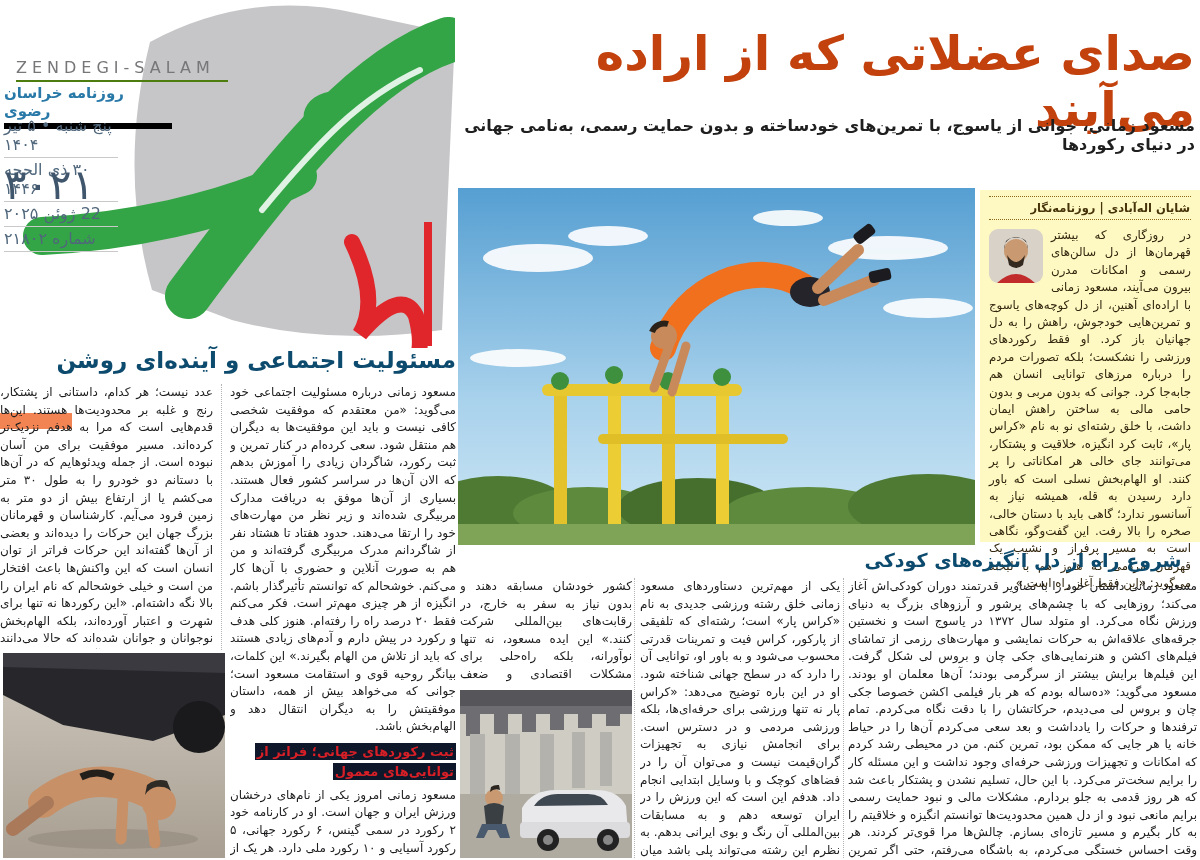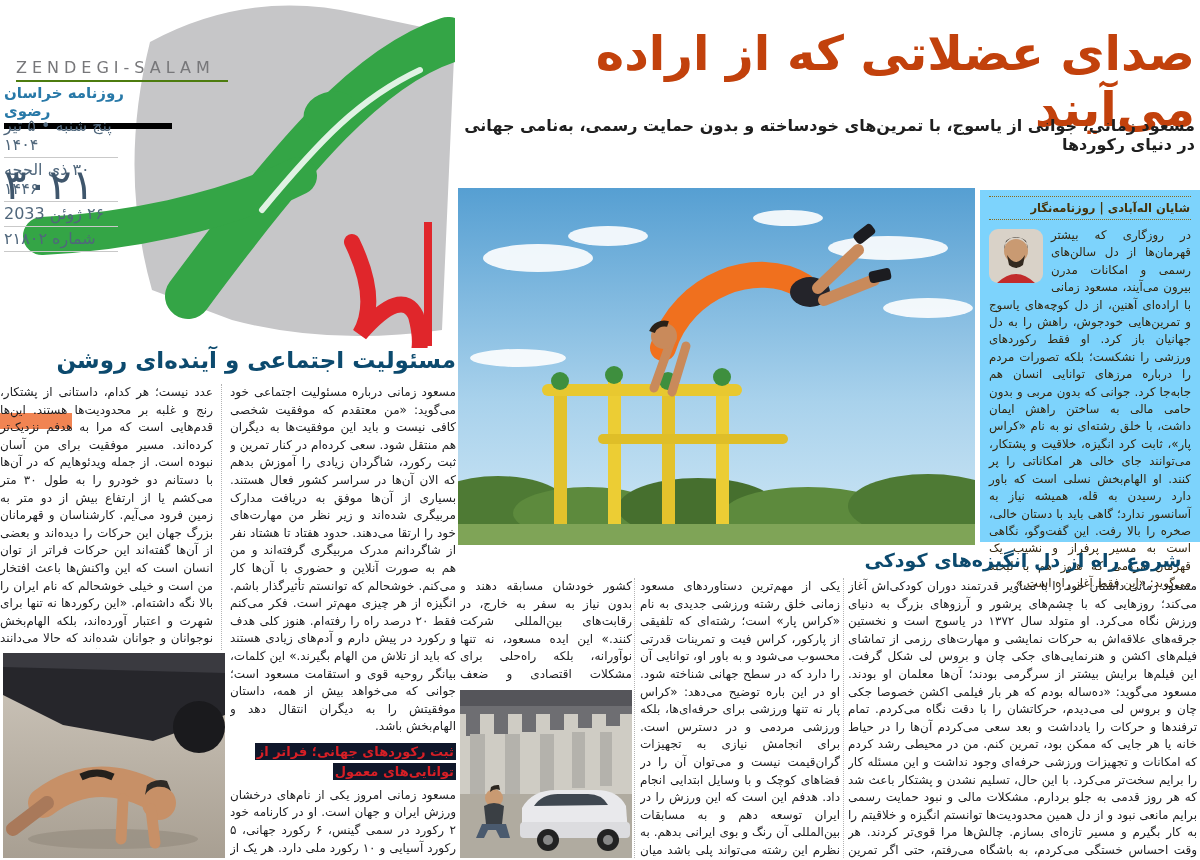--- a/index.html
+++ b/index.html
@@ -16,21 +16,21 @@
   .page-num{left:4px;top:160px;width:138px;font-size:42px;font-weight:normal;color:#3f566c;
     letter-spacing:8px;text-align:left;direction:ltr;}
   
   .lead-headline{left:455px;top:26px;width:740px;text-align:right;font-size:48px;line-height:1.16;
     font-weight:bold;color:#c2410c;letter-spacing:-1px;}
   .lead-sub{left:455px;width:740px;text-align:right;font-size:16px;font-weight:bold;color:#1f1f1f;}
   .sub1{top:116px;} .sub2{top:146px;}
   
   .photo{overflow:hidden;background:#ddd;}
   
-  .colbox{left:980px;top:190px;width:220px;height:352px;background:#7dd3fc;padding:6px 9px;box-sizing:border-box;}
+  .colbox{left:980px;top:190px;width:220px;height:352px;background:#fef9c3;padding:6px 9px;box-sizing:border-box;}
   .byline{font-size:11.5px;font-weight:bold;color:#46330a;text-align:right;
     border-top:1px dotted #8a6a1a;border-bottom:1px dotted #8a6a1a;padding:4px 1px;}
   .colbody{margin-top:7px;position:relative;}
   .avatar{float:left;width:54px;height:54px;border-radius:9px;overflow:hidden;margin:2px 8px 4px 0;}
   .colbody p{margin:0;font-size:11.8px;line-height:17.4px;text-align:justify;color:#33260e;}
   .hl-band{right:1128px;top:413px;width:72px;height:16px;background:rgba(235,85,15,0.72);}
   
   .red-head{color:#0c4a6e;font-weight:bold;text-align:right;}
   .social-head{left:0;top:347px;width:456px;font-size:23px;}
   .crosspar-head{left:460px;top:549px;width:476px;font-size:19px;text-align:center;}
@@ -62,21 +62,21 @@
     <rect x="424" y="222" width="8" height="124" fill="#E0262B"></rect>
     <path fill="none" stroke="#ffffff" stroke-width="6" stroke-linecap="round" opacity="0.85" d="M420 70 C360 98 320 140 262 210"></path>
   </svg>
 
   <div class="abs latin-title">ZENDEGI-SALAM</div>
   <div class="abs np-name">روزنامه خراسان رضوی</div>
 
   <div class="abs date-block">
     <div class="date-row">پنج شنبه • ۵ تیر ۱۴۰۴</div>
     <div class="date-row">۳۰ ذی الحجه ۱۴۴۶</div>
-    <div class="date-row">۲۶ ژوئن 2033</div>
+    <div class="date-row">22 ژوئن ۲۰۲۵</div>
     <div class="date-row">شماره ۲۱۸۰۲</div>
   </div>
   <div class="abs page-num">۳۰۲۱</div>
 
   <h1 class="abs lead-headline" style="margin:0;">صدای عضلاتی که از اراده می‌آیند</h1>
   <div class="abs lead-sub sub1">مسعود زمانی، جوانی از یاسوج، با تمرین‌های خودساخته و بدون حمایت رسمی، به‌نامی جهانی در دنیای رکوردها</div>
 
   <div class="abs photo" style="left:458px;top:188px;width:517px;height:357px;">
     <svg width="517" height="357" viewBox="0 0 517 357" aria-hidden="true">
       <defs>

